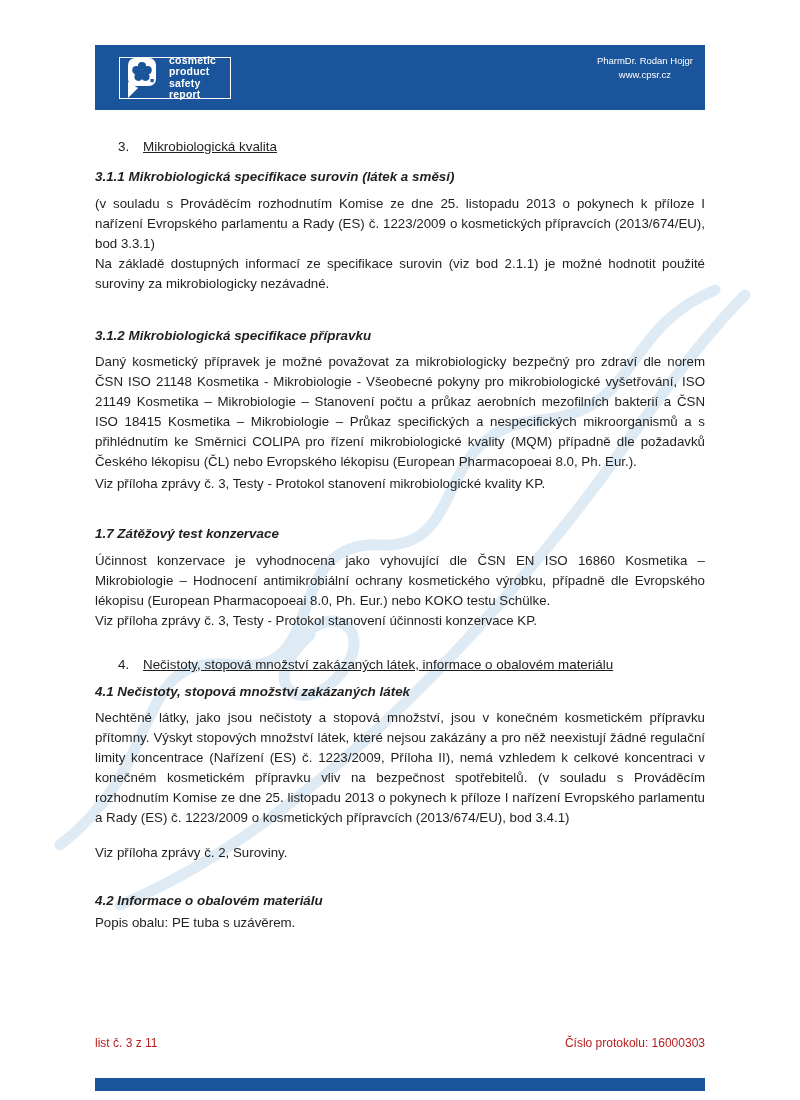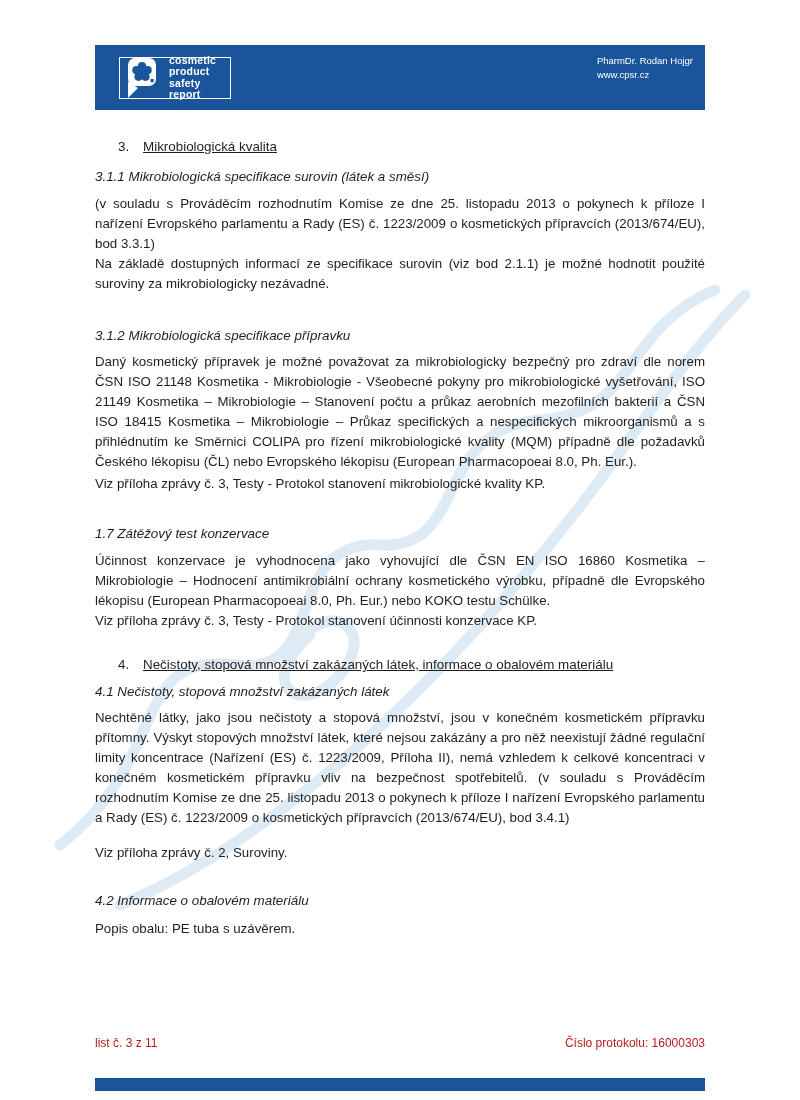--- a/index.html
+++ b/index.html
@@ -10,32 +10,32 @@
   
   .watermark { position:absolute; left:0; top:0; width:800px; height:1100px; z-index:0; pointer-events:none; }
 
   
   .header-bar { position:absolute; left:95px; top:45px; width:610px; height:65px;
     background:#1a549a; z-index:2; display:flex; justify-content:space-between;
     padding:0 12px 0 24px; align-items:center; }
   .logo-box { border:1px solid #ffffff; height:42px; display:flex; align-items:center;
     gap:8px; padding:3px 14px 3px 5px; }
   .logo-text { color:#ffffff; font-size:10.5px; font-weight:bold; line-height:11.5px; letter-spacing:0.2px; }
-  .header-right { color:#ffffff; font-size:9.5px; line-height:14px; text-align:left;
+  .header-right { color:#ffffff; font-size:9.5px; line-height:14px; text-align:center;
     align-self:flex-start; margin-top:9px; }
 
   
   .content { position:absolute; left:95px; top:137px; width:610px; z-index:1; }
   .heading { display:flex; padding-left:23px; font-size:13.4px; line-height:20px; }
   .hnum { width:25px; flex:0 0 25px; }
   .htitle { text-decoration:underline; }
-  .sub { font-style:italic; font-weight:normal; font-size:13.4px; line-height:20px; }
+  .sub { font-style:italic; font-weight:bold; font-size:13.4px; line-height:20px; }
   .para { font-size:13.3px; line-height:20px; text-align:justify; }
   .mt5{margin-top:2px} .mt6{margin-top:6px} .mt7{margin-top:7px} .mt10{margin-top:10px}
-  .mt11{} .mt15{margin-top:15px} .mt18{margin-top:8px} .mt24{margin-top:24px}
+  .mt11{} .mt15{margin-top:15px} .mt18{margin-top:2px} .mt24{margin-top:24px}
   .mt28{margin-top:28px} .mt30{margin-top:30px} .mt32{margin-top:32px}
 
   
   .footer-row { position:absolute; left:95px; top:1036px; width:610px; z-index:2;
     display:flex; justify-content:space-between; font-size:12px; color:#b91c1c; }
   .footer-bar { position:absolute; left:95px; top:1078px; width:610px; height:13px;
     background:#1a549a; z-index:2; }
 </style>
 </head>
 <body>

